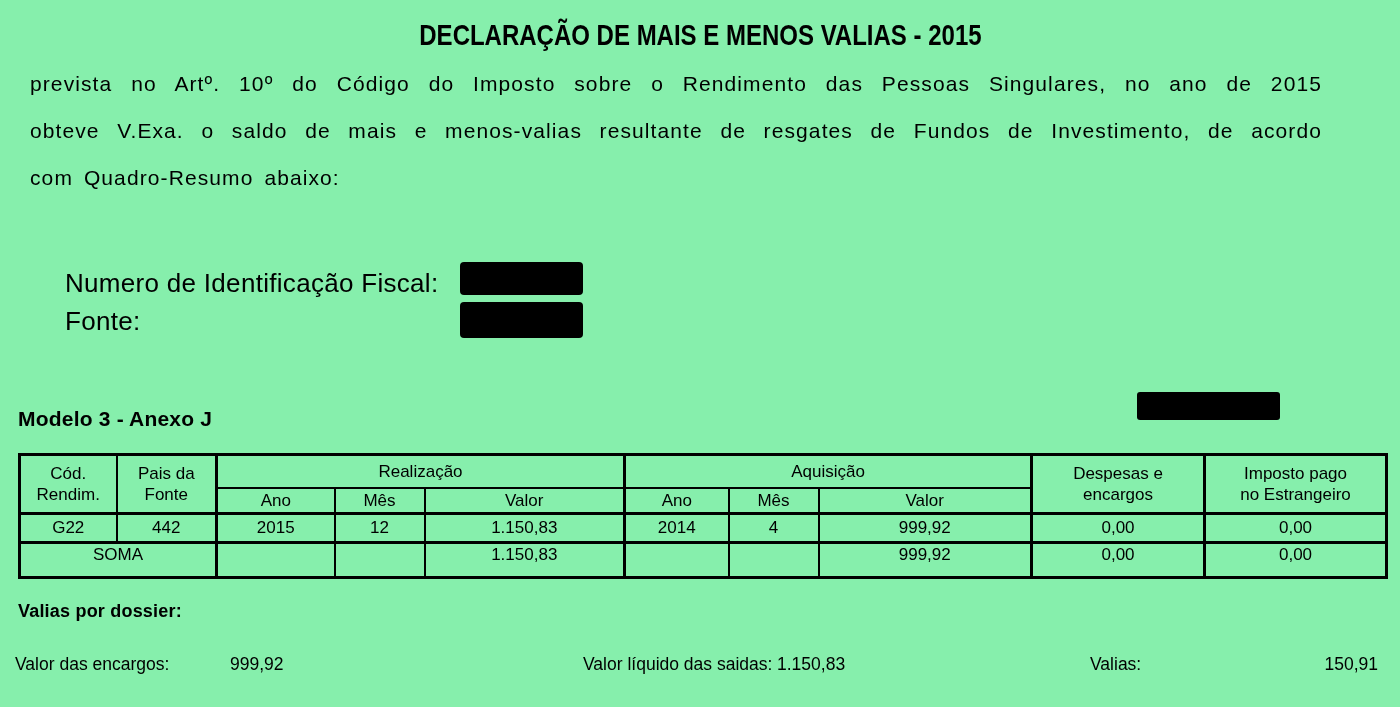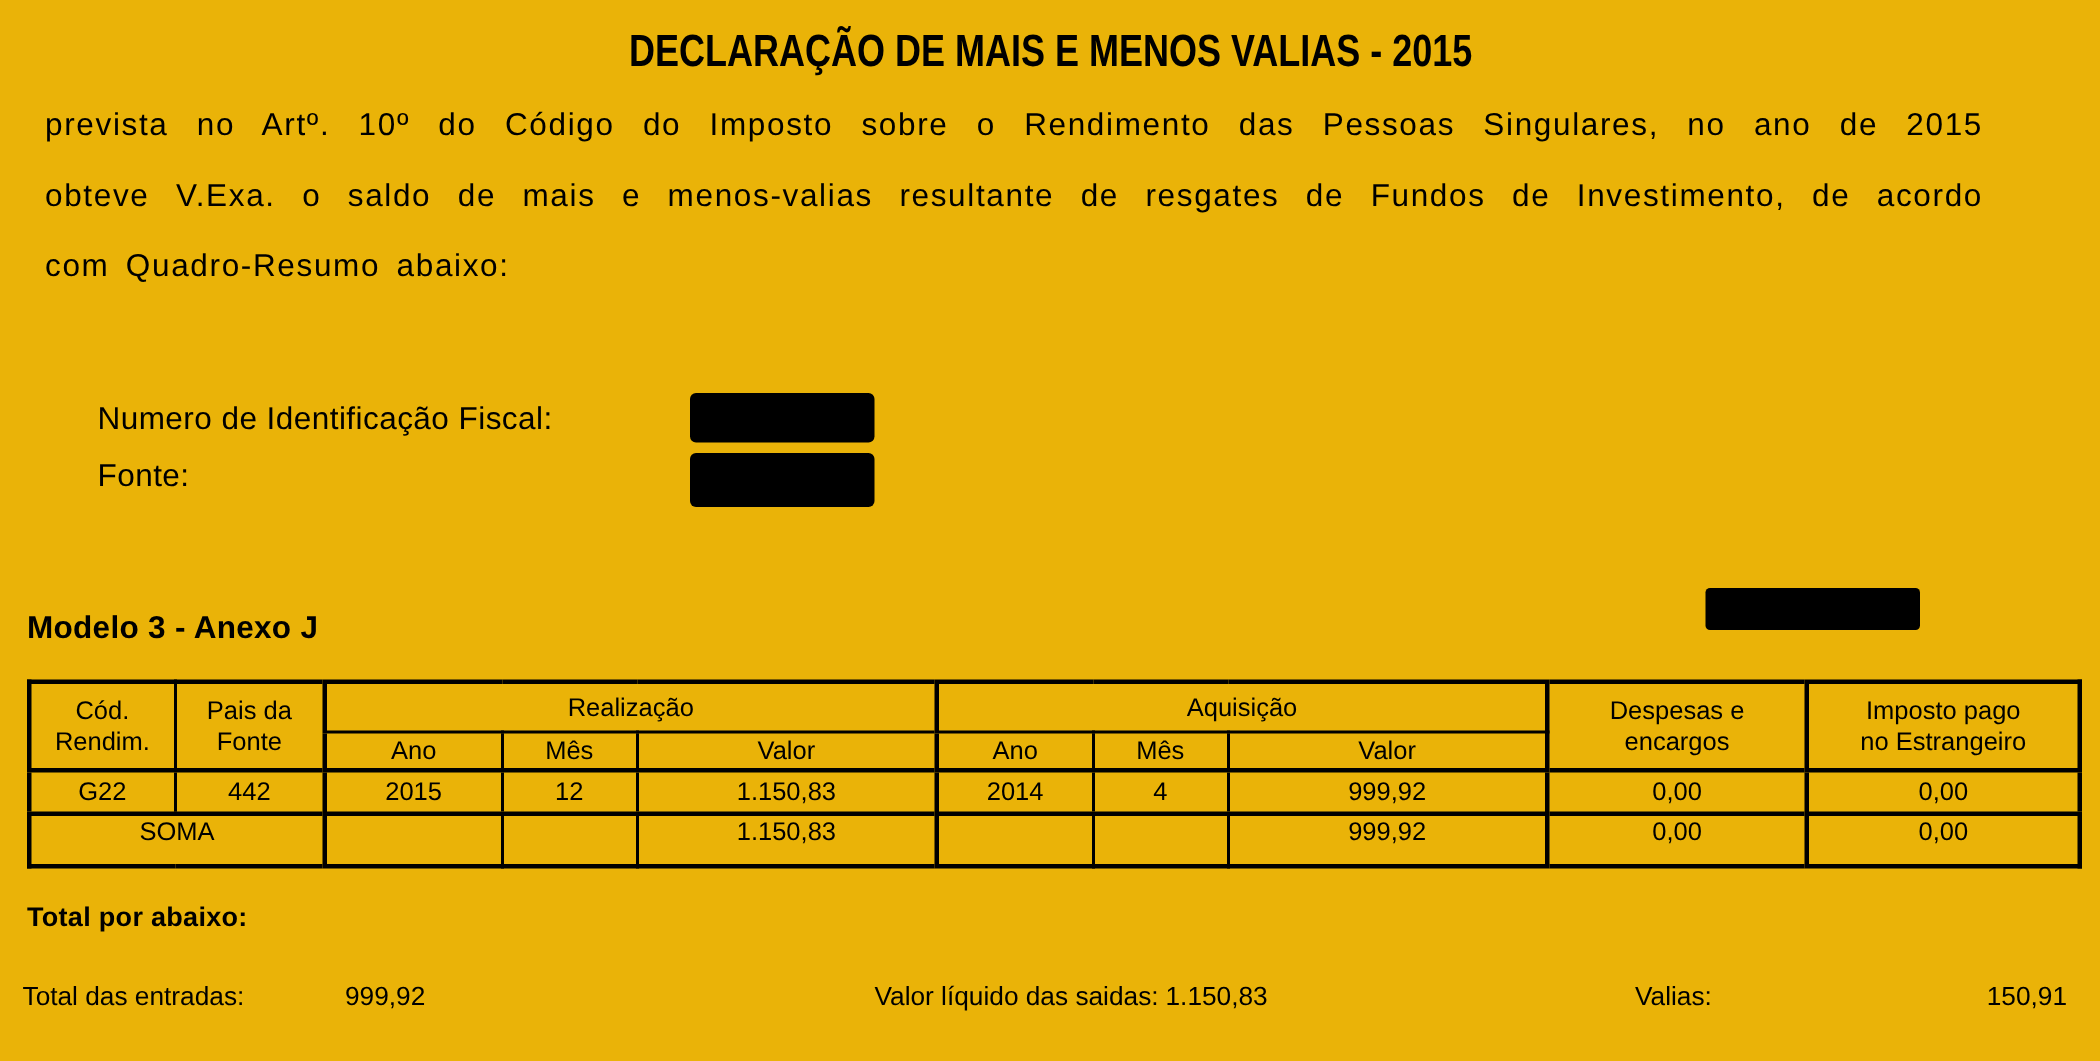--- a/index.html
+++ b/index.html
@@ -3,42 +3,42 @@
 <meta charset="utf-8">
 <style>
   * { margin: 0; padding: 0; box-sizing: border-box; }
   html, body { width: 1400px; height: 707px; background: #ffffff; }
   body {
     position: relative;
     font-family: "Liberation Sans", sans-serif;
     color: #000000;
     overflow: hidden;
   }
-  .page { position: absolute; inset: 0; background: #eab308; }
+  .page { position: absolute; inset: 0; background: #86efac; }
 
   
   .doc-title {
     position: absolute; top: 18px; left: 0; width: 100%;
     text-align: center; font-size: 30px; font-weight: bold;
     white-space: nowrap;
   }
   .doc-title .squeeze {
     display: inline-block; transform: scaleX(0.80); transform-origin: center;
   }
 
   
   .intro { position: absolute; top: 60px; left: 30px; width: 1292px; }
   .intro .line {
     font-size: 21px; line-height: 47px; letter-spacing: 1.1px; word-spacing: 4px;
     text-align: justify; text-align-last: justify; white-space: normal;
   }
   .intro .line.last { text-align: left; text-align-last: left; }
 
   
-  .ident-label { position: absolute; font-size: 21px; letter-spacing: 0.3px; }
+  .ident-label { position: absolute; font-size: 26px; letter-spacing: 0.3px; }
   .nif-label { top: 268px; left: 65px; }
   .conta-label { top: 306px; left: 65px; }
   .redact { position: absolute; background: #000000; border-radius: 4px; }
   .redact-nif   { top: 262px; left: 460px; width: 123px; height: 33px; }
   .redact-conta { top: 302px; left: 460px; width: 123px; height: 36px; }
   .redact-dossier { top: 392px; left: 1137px; width: 143px; height: 28px; border-radius: 3px; }
 
   
   .section-heading {
     position: absolute; top: 407px; left: 18px;
@@ -163,24 +163,24 @@
           <td class="thickL"></td>
           <td></td>
           <td class="num">999,92</td>
           <td class="num thickL">0,00</td>
           <td class="num thickL">0,00</td>
         </tr>
       </tbody>
     </table>
   </div>
 
-  <div class="totals-heading">Total por abaixo:</div>
+  <div class="totals-heading">Valias por dossier:</div>
 
   <div class="bottom-row">
-    <span class="entradas-label">Total das entradas:</span>
+    <span class="entradas-label">Valor das encargos:</span>
     <span class="entradas-value">999,92</span>
     <span class="saidas-label">Valor líquido das saidas:</span>
     <span class="saidas-value">1.150,83</span>
     <span class="valias-label">Valias:</span>
     <span class="valias-value">150,91</span>
   </div>
 
 </div>
 
 </body></html>

